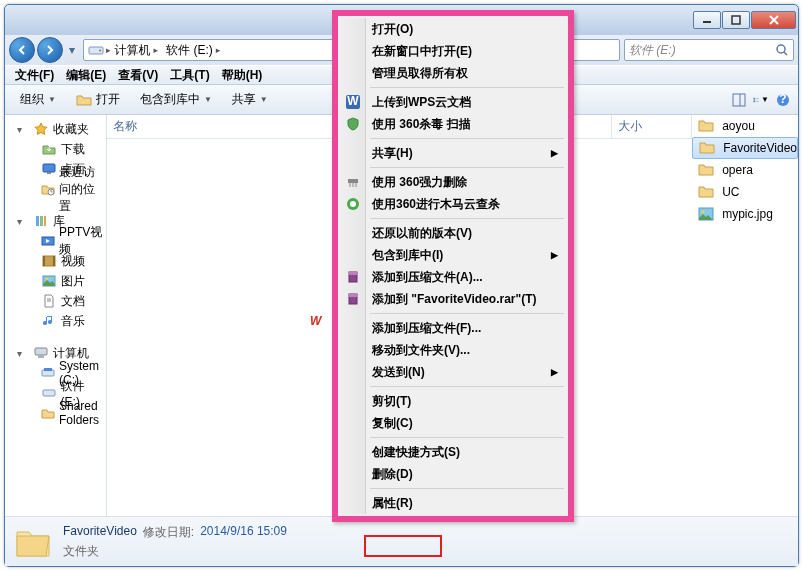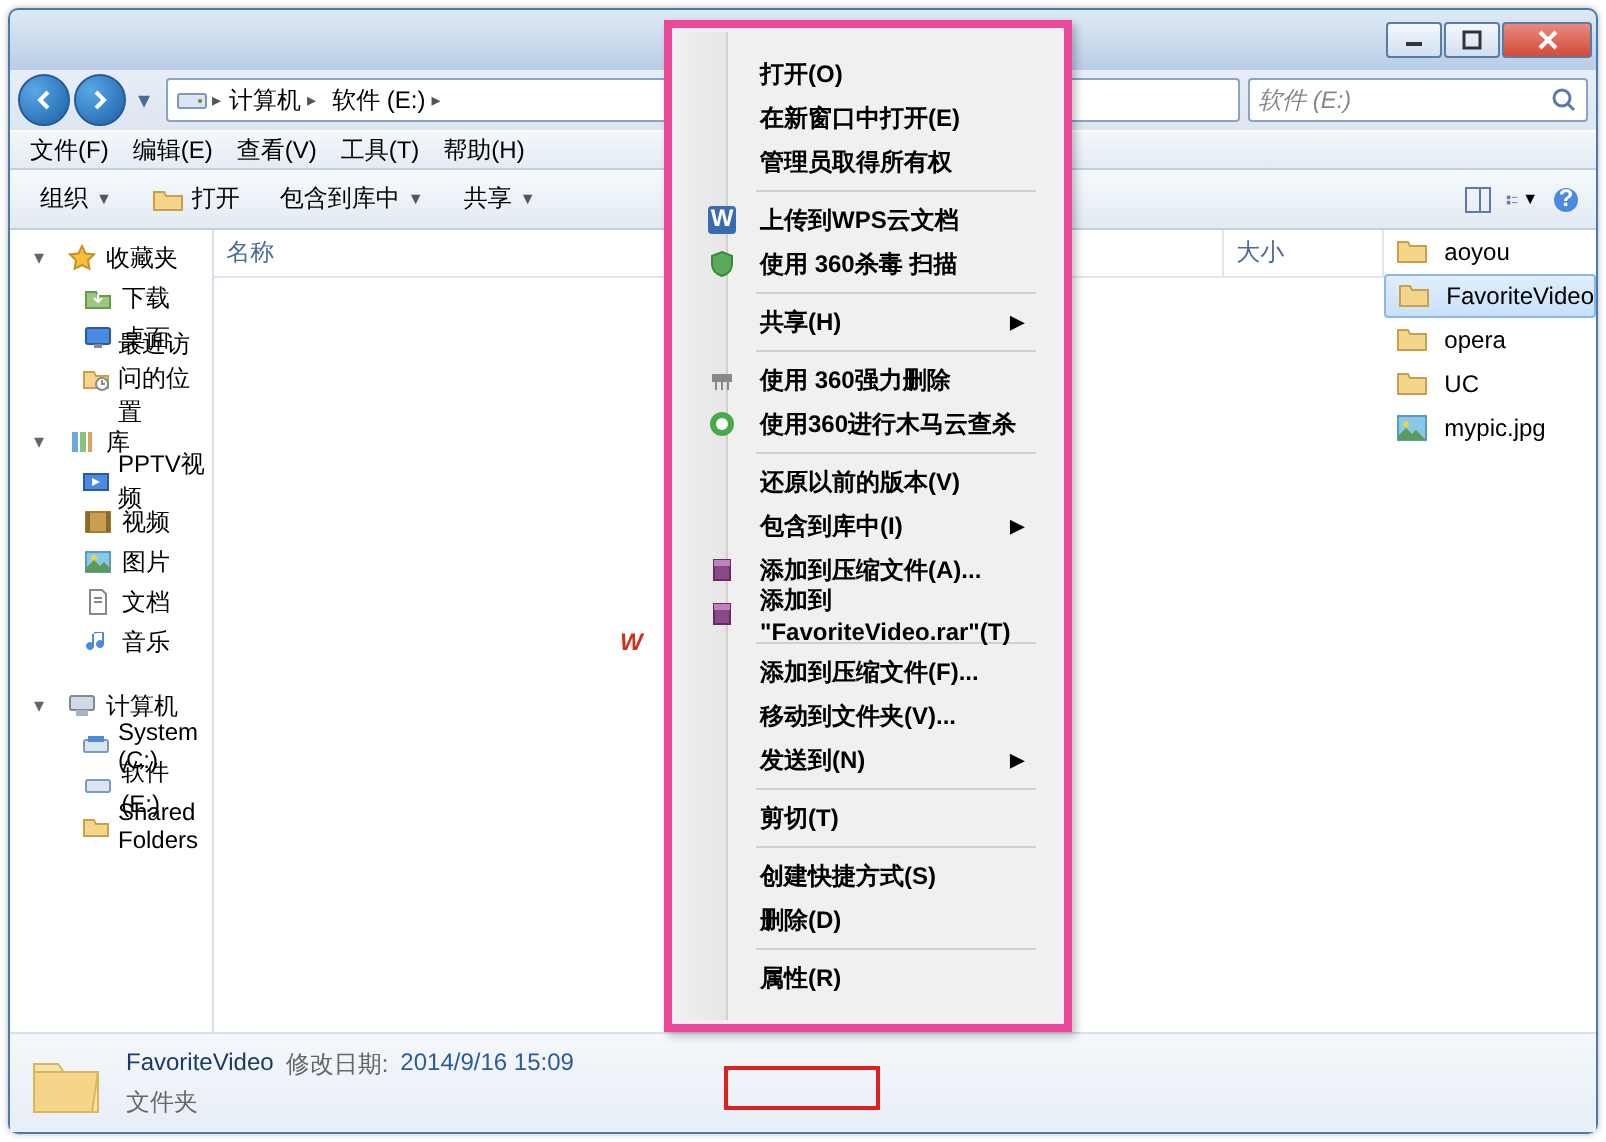--- a/index.html
+++ b/index.html
@@ -18,21 +18,21 @@
 .navbtn { width: 26px; height: 26px; border-radius: 50%; background: radial-gradient(circle at 30% 30%, #5aa8e6, #1a5fa8); border: 1px solid #2a5a9a; display: flex; align-items: center; justify-content: center; color: #fff; cursor: default; }
 .navdrop { width: 14px; display:flex; align-items:center; justify-content:center; color:#4a6a9a;}
 .breadcrumb { flex: 1; height: 22px; background: #fff; border: 1px solid #8ba4c4; border-radius: 2px; display: flex; align-items: center; padding: 0 2px; }
 .bc-icon { width: 16px; height: 16px; margin: 0 2px; }
 .bc-seg { padding: 0 4px; display: flex; align-items: center; gap: 3px; height: 100%; cursor: default; }
 .bc-arrow { font-size: 9px; color: #555; }
 .search { width: 170px; height: 22px; background: #fff; border: 1px solid #8ba4c4; border-radius: 2px; display: flex; align-items: center; padding: 0 4px; color: #888; font-style: italic; }
 .search svg { margin-left: auto; }
 
 
-.menubar { height: 20px; background: linear-gradient(to bottom,#f4f7fb,#e3ebf4); border-top: 1px solid #fff; border-bottom: 1px solid #c3cfdd; display: flex; align-items: center; padding: 0 4px; }
+.menubar { height: 20px; background: linear-gradient(to bottom,#f4f7fb,#e3ebf4); border-top: 1px solid #fff; border-bottom: 1px solid #c3cfdd; display: flex; align-items: center; padding: 0 4px; font-weight: bold; }
 .menuitem { padding: 2px 6px; cursor: default; }
 
 
 .toolbar { height: 30px; background: linear-gradient(to bottom,#f6fafd,#e2eaf3); border-bottom: 1px solid #c3cfdd; display: flex; align-items: center; padding: 0 6px; gap: 2px; }
 .tbtn { height: 22px; padding: 0 8px; display: flex; align-items: center; gap: 4px; border: 1px solid transparent; border-radius: 2px; cursor: default; }
 .tbtn .drop { font-size: 8px; color: #555; }
 .toolbar .spacer { flex: 1; }
 .ticon { width: 18px; height: 18px; border: 1px solid transparent; border-radius:2px; display:flex;align-items:center;justify-content:center; margin-left:2px; cursor:default;}
 
 
@@ -58,21 +58,21 @@
 
 .details { height: 50px; border-top: 1px solid #d8e0ea; background: linear-gradient(to bottom,#f4f8fc,#e8eef6); display: flex; align-items: center; padding: 4px 8px; gap: 10px; }
 .det-icon { width: 40px; height: 40px; }
 .det-text { display: flex; flex-direction: column; gap: 2px; }
 .det-line1 { display: flex; gap: 6px; }
 .det-name { font-size: 12px; color: #1a3a6a; }
 .det-meta { color: #666; }
 .det-type { color: #666; }
 
 
-.ctxmenu { position: absolute; left: 332px; top: 10px; width: 204px; background: #f0f0f0; border: 4px solid #ec4899; box-shadow: 2px 2px 4px rgba(0,0,0,.25); padding: 12px; z-index: 100; }
+.ctxmenu { position: absolute; left: 332px; top: 10px; width: 242px; background: #f0f0f0; border: 6px solid #ec4899; box-shadow: 2px 2px 4px rgba(0,0,0,.25); padding: 2px; z-index: 100; }
 .ctx-iconcol { position: absolute; left: 2px; top: 2px; bottom: 2px; width: 26px; background: linear-gradient(to right,#f0f0f0,#e6e6e6); border-right: 1px solid #d0d0d0; }
 .ctx-item { position: relative; height: 22px; display: flex; align-items: center; padding-left: 32px; cursor: default; font-weight: bold; }
 .ctx-item.bold { font-weight: bold; }
 .ctx-item .cicon { position: absolute; left: 5px; width: 16px; height: 16px; display:flex;align-items:center;justify-content:center; }
 .ctx-item .sub { margin-left: auto; margin-right: 8px; font-size: 9px; }
 .ctx-sep { height: 1px; background: #d0d0d0; margin: 3px 2px 3px 30px; }
 .ctx-highlight { position: absolute; border: 2px solid #e02020; pointer-events: none; }
 
 
 .watermark { position: absolute; left: 310px; top: 290px; z-index: 50; pointer-events: none; font-family: Arial, sans-serif; font-size: 28px; font-weight: bold; font-style: italic; letter-spacing: -1px; }
@@ -503,20 +503,23 @@
       <span>移动到文件夹(V)...</span>
     </div>
     <div class="ctx-item">
       <span>发送到(N)</span>
       <span class="sub">▶</span>
     </div>
     <div class="ctx-sep"></div>
     <div class="ctx-item">
       <span>剪切(T)</span>
     </div>
+    <div class="ctx-item">
+      <span>复制(C)</span>
+    </div>
     <div class="ctx-sep"></div>
     <div class="ctx-item">
       <span>创建快捷方式(S)</span>
     </div>
     <div class="ctx-item">
       <span>删除(D)</span>
     </div>
     <div class="ctx-sep"></div>
     <div class="ctx-item">
       <span>属性(R)</span>

